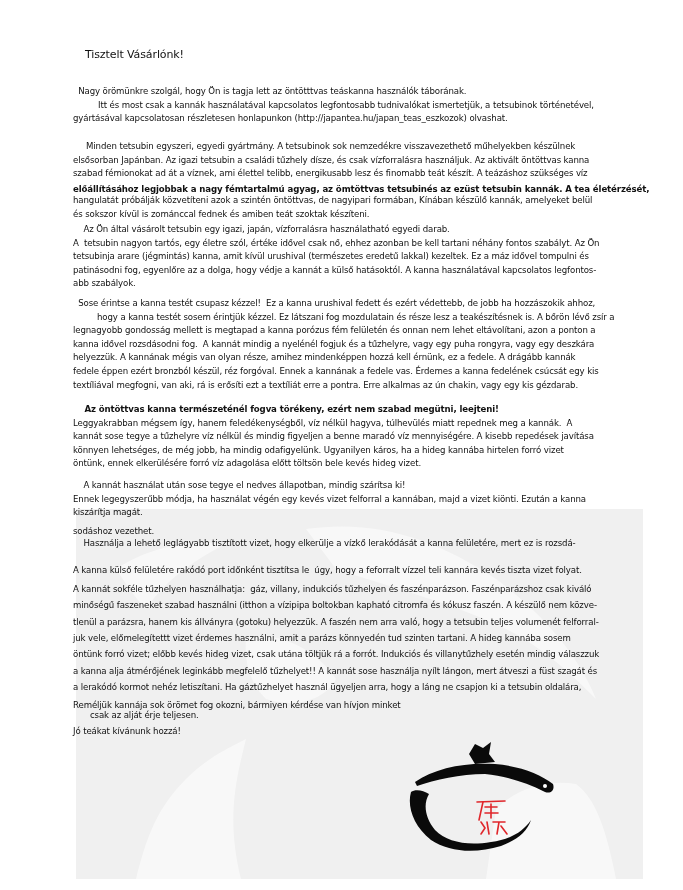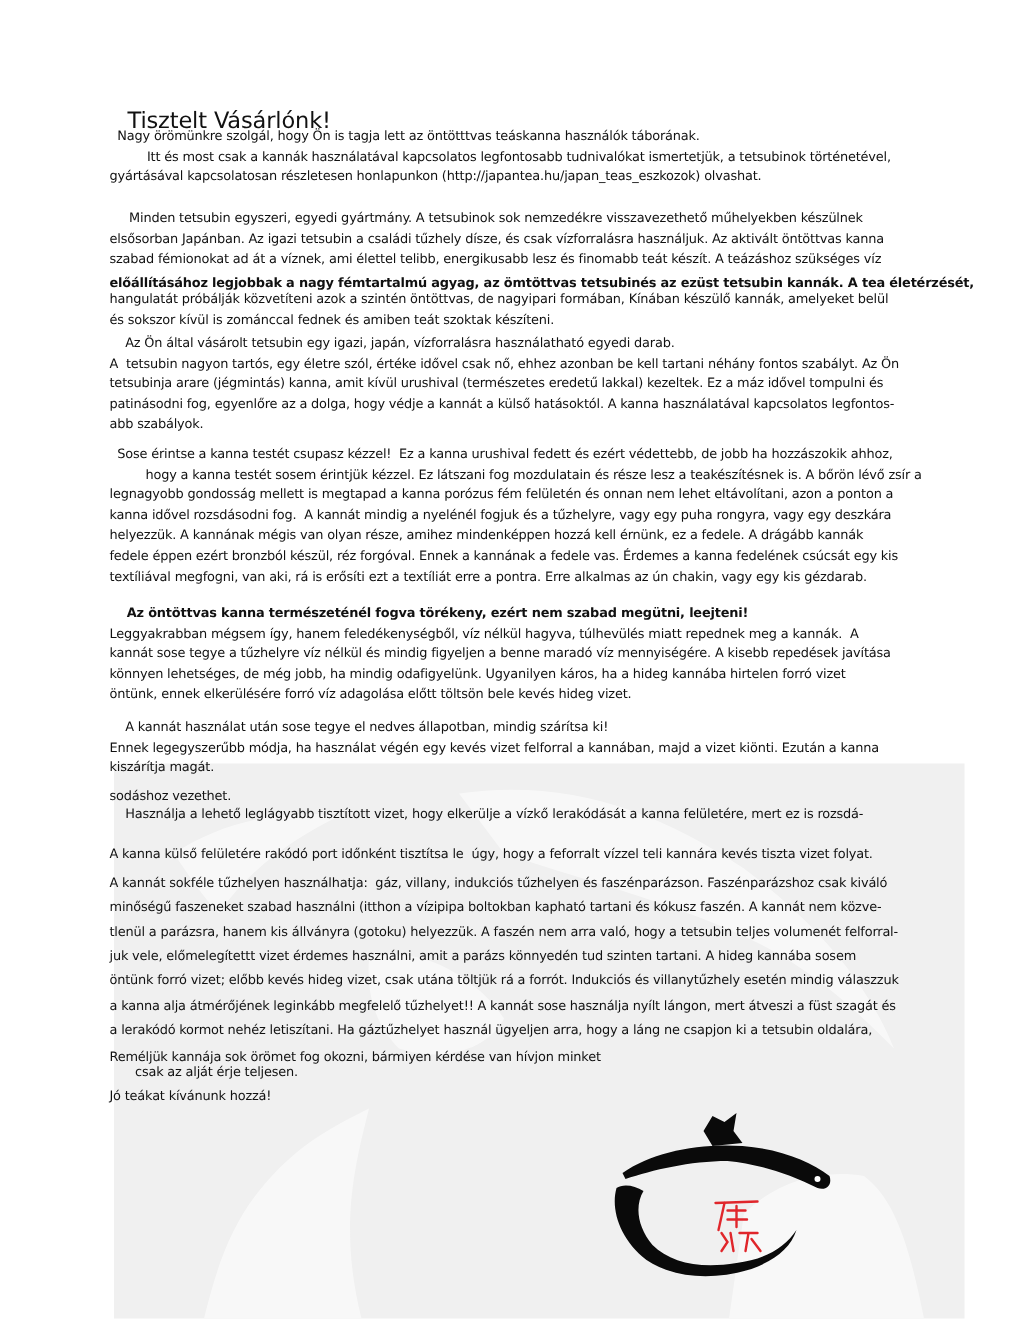--- a/index.html
+++ b/index.html
@@ -13,22 +13,22 @@
       background: #f0f0f0; overflow: hidden;
     }
     .bg-panel svg { position: absolute; left: 0; top: 0; }
     .doc {
       position: absolute; left: 73px; top: 0; width: 570px;
       font-size: 8.6px; letter-spacing: -0.12px;
       white-space: nowrap;
     }
     .doc .line { display: block; position: absolute; left: 0; }
     .heading {
-      position: absolute; left: 85px; top: 71px;
-      font-size: 15px; letter-spacing: -0.1px; color: #111;
+      position: absolute; left: 85px; top: 48px;
+      font-size: 11px; letter-spacing: -0.1px; color: #111;
       font-family: "DejaVu Sans", sans-serif;
     }
     .logo { position: absolute; left: 405px; top: 736px; width: 160px; height: 118px; }
   </style>
 </head>
 <body>
 
 <div class="bg-panel">
   <svg width="567" height="370" viewBox="0 0 567 370">
     <g fill="#ffffff" opacity="0.55">
@@ -85,21 +85,21 @@
       <span class="line" style="top: 493.6px; white-space: pre;">Ennek legegyszerűbb módja, ha használat végén egy kevés vizet felforral a kannában, majd a vizet kiönti. Ezután a kanna</span>
       <span class="line" style="top: 507.2px; white-space: pre;">kiszárítja magát.</span>
     </div>
     <div>
       <span class="line" style="top: 538px; white-space: pre; text-align: right;">    Használja a lehető leglágyabb tisztított vizet, hogy elkerülje a vízkő lerakódását a kanna felületére, mert ez is rozsdá-</span>
       <span class="line" style="top: 526px; white-space: pre;">sodáshoz vezethet.</span>
       <span class="line" style="top: 565.2px; white-space: pre;">A kanna külső felületére rakódó port időnként tisztítsa le  úgy, hogy a feforralt vízzel teli kannára kevés tiszta vizet folyat.</span>
     </div>
     <div>
       <span class="line" style="top: 584px; white-space: pre;">A kannát sokféle tűzhelyen használhatja:  gáz, villany, indukciós tűzhelyen és faszénparázson. Faszénparázshoz csak kiváló</span>
-      <span class="line" style="top: 600.3px; white-space: pre;">minőségű faszeneket szabad használni (itthon a vízipipa boltokban kapható tartani és kókusz faszén. A kannát nem közve-</span>
+      <span class="line" style="top: 600.3px; white-space: pre;">minőségű faszeneket szabad használni (itthon a vízipipa boltokban kapható citromfa és kókusz faszén. A készülő nem közve-</span>
       <span class="line" style="top: 616.6px; white-space: pre;">tlenül a parázsra, hanem kis állványra (gotoku) helyezzük. A faszén nem arra való, hogy a tetsubin teljes volumenét felforral-</span>
       <span class="line" style="top: 632.9px; white-space: pre;">juk vele, előmelegítettt vizet érdemes használni, amit a parázs könnyedén tud szinten tartani. A hideg kannába sosem</span>
       <span class="line" style="top: 649.2px; white-space: pre;">öntünk forró vizet; előbb kevés hideg vizet, csak utána töltjük rá a forrót. Indukciós és villanytűzhely esetén mindig válaszzuk</span>
       <span class="line" style="top: 665.5px; white-space: pre;">a kanna alja átmérőjének leginkább megfelelő tűzhelyet!! A kannát sose használja nyílt lángon, mert átveszi a füst szagát és</span>
       <span class="line" style="top: 681.8px; white-space: pre;">a lerakódó kormot nehéz letiszítani. Ha gáztűzhelyet használ ügyeljen arra, hogy a láng ne csapjon ki a tetsubin oldalára,</span>
       <span class="line" style="top: 710px; white-space: pre; padding-left: 17px;">csak az alját érje teljesen.</span>
     </div>
     <div>
       <span class="line" style="top: 700px; white-space: pre;">Reméljük kannája sok örömet fog okozni, bármiyen kérdése van hívjon minket</span>
     </div>

